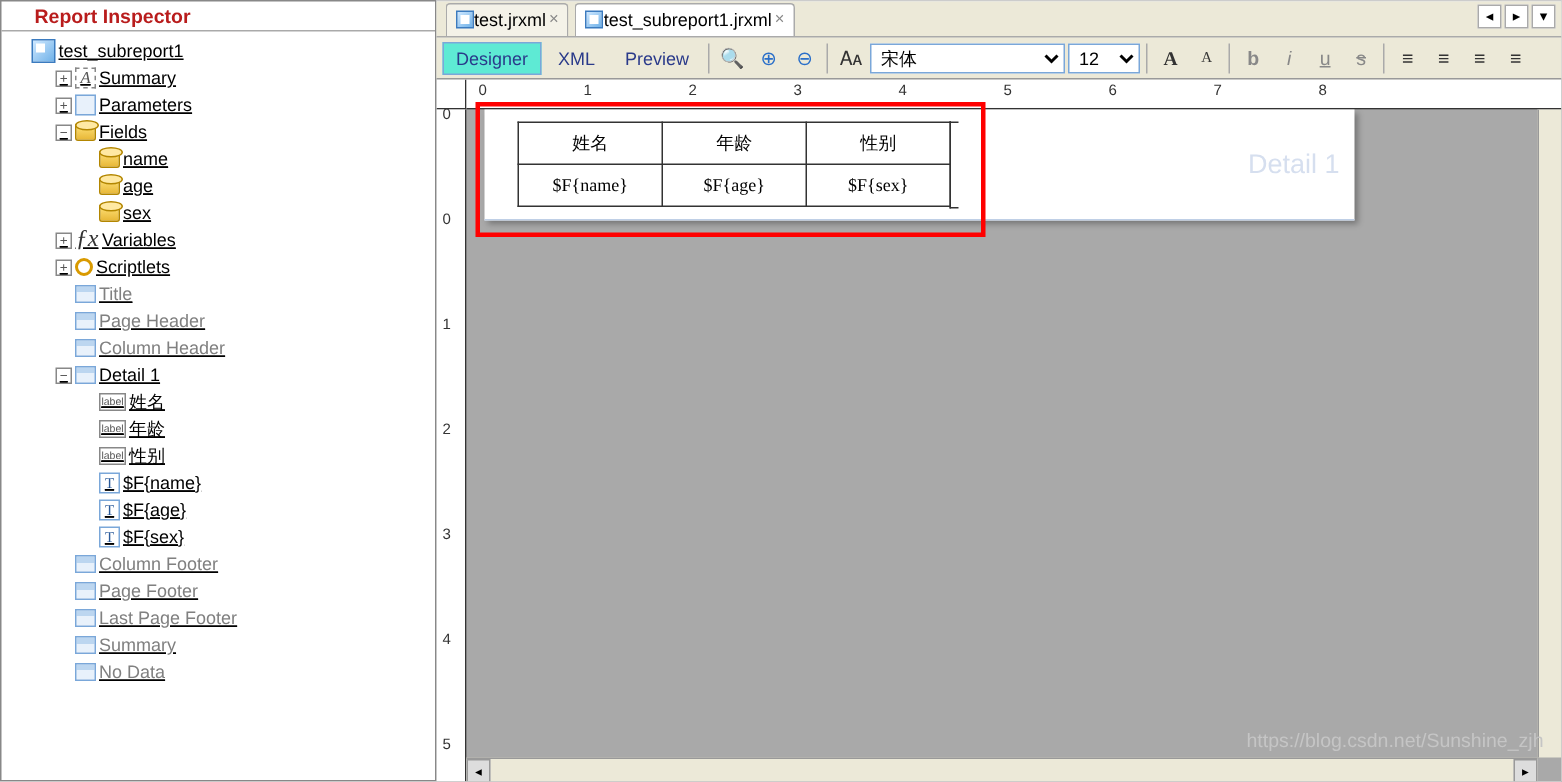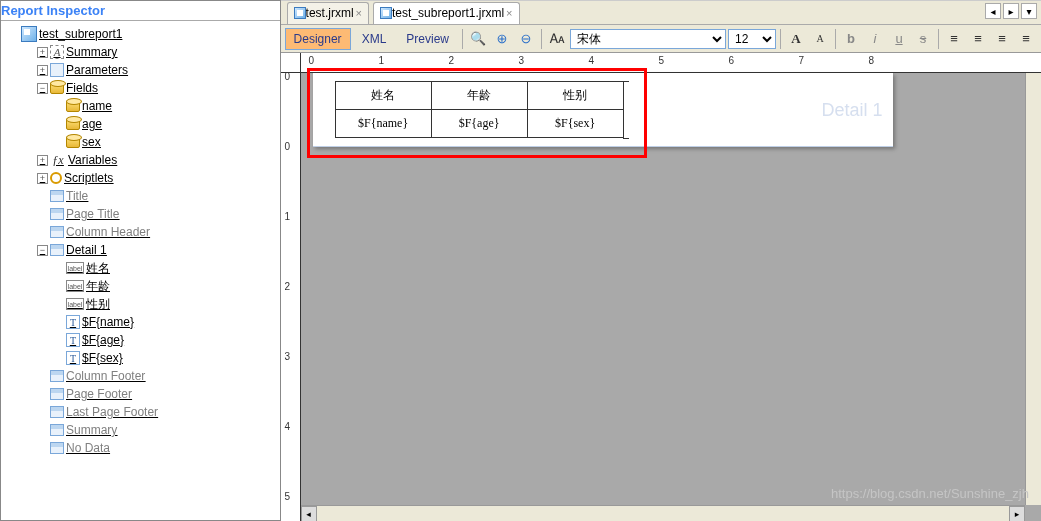--- a/index.html
+++ b/index.html
@@ -1,56 +1,56 @@
 <!DOCTYPE html>
 <html><head>
 <meta charset="utf-8">
 <style>
   * { box-sizing: border-box; margin: 0; padding: 0; font-family: "SimSun", sans-serif; }
   body { background: #fff; width: 1041px; height: 521px; display: flex; overflow: hidden; position: relative; }
   
   
   .left-panel { width: 291px; height: 100%; border: 1px solid #888; background: #fff; display: flex; flex-direction: column; }
-  .left-title { padding: 2px 0; font-family: "Tahoma", sans-serif; font-size: 13px; font-weight: bold; color: #3b82f6; border-bottom: 1px solid #aaa; }
+  .left-title { padding: 2px 22px; font-family: "Tahoma", sans-serif; font-size: 13px; font-weight: bold; color: #b91c1c; border-bottom: 1px solid #aaa; }
   .tree { flex: 1; padding: 4px 0 0 4px; font-family: "Consolas","SimSun",monospace; font-size: 12px; color: #000; overflow: auto; }
   .tree ul { list-style: none; text-decoration: underline; }
   .tree li { position: relative; padding-left: 16px; white-space: nowrap; }
   .row { display: flex; align-items: center; height: 18px; gap: 2px; }
   .toggle { width: 11px; height: 11px; border: 1px solid #888; display: inline-flex; align-items: center; justify-content: center; font-size: 9px; line-height: 1; color: #555; background: #fff; cursor: pointer; }
   .toggle-empty { width: 11px; display: inline-block; }
   .ico { width: 16px; height: 16px; display: inline-flex; align-items: center; justify-content: center; font-size: 11px; }
   .ico-report { width:16px;height:16px;background:linear-gradient(135deg,#cfe8ff,#6fb1e8);border:1px solid #3b7bbf;position:relative;}
   .ico-report::after{content:"";position:absolute;left:2px;top:2px;width:6px;height:6px;background:#fff;}
   .ico-A { width:14px;height:14px;border:1px dashed #888;display:flex;align-items:center;justify-content:center;font-family:serif;font-style:italic;color:#555;}
   .ico-param { width:14px;height:14px;border:1px solid #7aa7d9;background:#e8f1fb;}
   .ico-db { width:14px;height:12px;border:1px solid #b38600;border-radius:2px;background:linear-gradient(#ffe27a,#e8b838);position:relative;}
   .ico-db::before{content:"";position:absolute;left:-1px;top:-3px;width:14px;height:5px;border:1px solid #b38600;border-radius:50%;background:#ffe9a3;}
-  .ico-fx { font-family:serif;font-style:italic;color:#333;font-size:12px;}
+  .ico-fx { font-family:serif;font-style:italic;color:#333;font-size:16px;}
   .ico-gear { width:12px;height:12px;border:2px solid #d99a00;border-radius:50%;position:relative;}
   .ico-section { width:14px;height:12px;border:1px solid #7aa7d9;background:linear-gradient(180deg,#bcd6f0 40%,#e8f1fb 40%);}
   .ico-label { width:18px;height:12px;border:1px solid #888;font-size:7px;display:flex;align-items:center;justify-content:center;color:#555;}
   .ico-T { width:14px;height:14px;border:1px solid #7aa7d9;display:flex;align-items:center;justify-content:center;font-family:serif;font-size:10px;color:#2a5a9a;}
   .gray { color:#808080; }
 
   
   .right-panel { flex: 1; display: flex; flex-direction: column; border-top:1px solid #ccc;}
   .tabs { height: 24px; display: flex; align-items: center; gap: 4px; padding-left: 6px; background: #ece9d8; border-bottom: 1px solid #aaa; position:relative;}
   .tab { display: flex; align-items: center; gap: 0; height: 22px; padding: 0 6px; font-size: 12px; font-family:"Consolas",monospace; border:1px solid #aaa; border-bottom:none; background:#f4f2e8; border-radius:3px 3px 0 0; position:relative;}
   .tab.active { background:#fff; }
   .tab .close { color:#888; font-size:11px; margin-left:2px; cursor:pointer;}
   .tab-nav { position:absolute; right:4px; top:2px; display:flex; gap:2px;}
   .tab-nav span { width:16px;height:16px;border:1px solid #aaa;background:#fff;display:flex;align-items:center;justify-content:center;font-size:10px;cursor:pointer;}
 
   .toolbar { height: 28px; background:#ece9d8; border-bottom:1px solid #999; display:flex; align-items:center; padding:0 4px; gap:2px; font-size:12px;}
   .tb-btn { height:22px; padding:0 8px; display:flex; align-items:center; justify-content:center; color:#2a3a8a; font-family:"Tahoma",sans-serif; cursor:pointer; border:1px solid transparent;}
-  .tb-btn.active { border:1px solid #7aa7d9; background:#fdba74;}
+  .tb-btn.active { border:1px solid #7aa7d9; background:#5eead4;}
   .sep { width:1px;height:20px;background:#aaa;margin:0 2px;}
   .ico-btn { width:22px;height:22px;display:flex;align-items:center;justify-content:center;cursor:pointer;color:#333;font-size:13px;}
   .select { height:20px;border:1px solid #7aa7d9;background:#fff;font-size:12px;padding:0 2px;}
-  .fontsel { width:156px;}
+  .fontsel { width:130px;}
   .sizesel { width:48px;}
 
   .design-area { flex:1; position:relative; background:#a9a9a9; overflow:hidden;}
   .ruler-h { position:absolute; left:20px; top:0; right:0; height:20px; background:#fff; border-bottom:1px solid #333;}
   .ruler-h .lbl { position:absolute; top:2px; font-size:10px; color:#333;}
   .ruler-v { position:absolute; left:0; top:20px; width:20px; bottom:0; background:#fff; border-right:1px solid #333;}
   .ruler-v .lbl { position:absolute; left:4px; font-size:10px; color:#333;}
   .corner { position:absolute; left:0; top:0; width:20px; height:20px; background:#fff; border-right:1px solid #333; border-bottom:1px solid #333;}
 
   .canvas { position:absolute; left:32px; top:20px; right:0; bottom:0; }
@@ -147,21 +147,21 @@
               <div class="row">
                 <span class="toggle-empty"></span>
                 <span class="ico ico-section"></span>
                 <span class="gray">Title</span>
               </div>
             </li>
           <li>
               <div class="row">
                 <span class="toggle-empty"></span>
                 <span class="ico ico-section"></span>
-                <span class="gray">Page Title</span>
+                <span class="gray">Page Header</span>
               </div>
             </li>
           <li>
               <div class="row">
                 <span class="toggle-empty"></span>
                 <span class="ico ico-section"></span>
                 <span class="gray">Column Header</span>
               </div>
             </li>
           <li>

